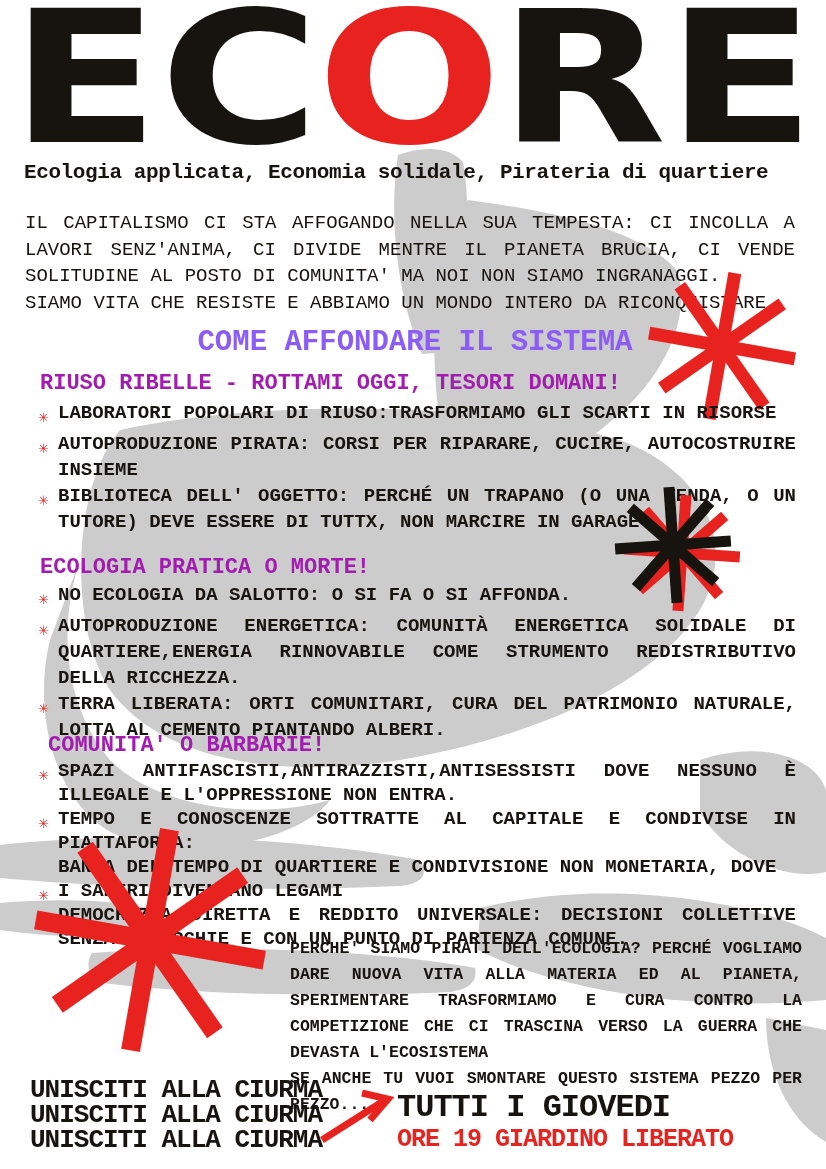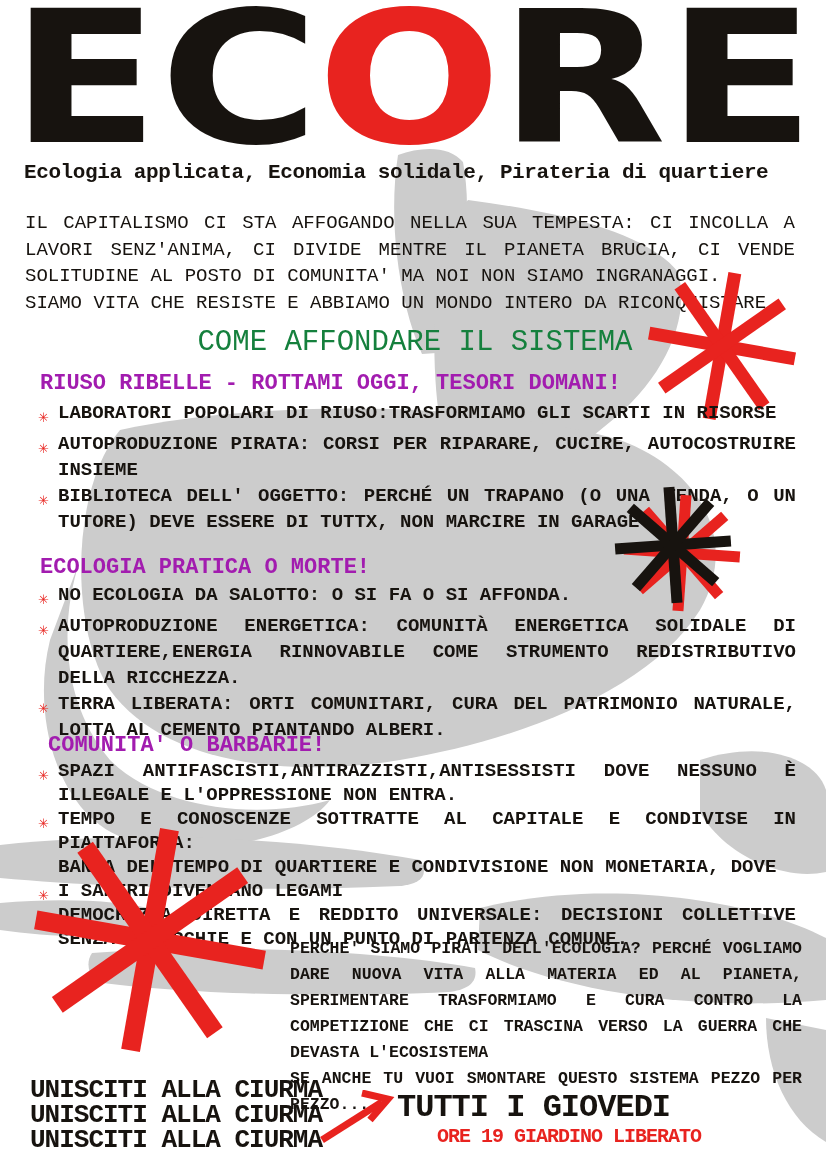--- a/index.html
+++ b/index.html
@@ -11,38 +11,38 @@
   
   .title{left:22px;top:-2px;width:782px;height:160px;display:flex;justify-content:space-between;align-items:center;}
   .title span{font-family:"DejaVu Sans",sans-serif;font-weight:800;font-size:184px;line-height:150px;
               transform:scaleX(1.18);transform-origin:center;color:#17130f;}
   .title span.red{color:#e8231f;}
   .subtitle{left:24px;top:161px;font-weight:700;font-size:21px;white-space:nowrap;letter-spacing:-0.4px;}
 
   
   .intro{left:25px;top:210px;width:770px;font-weight:400;font-size:19px;line-height:26.5px;
          text-align:justify;white-space:pre-line;}
-  .come{left:60px;top:326px;width:710px;text-align:center;color:#15803d;font-weight:400;font-size:29px;white-space:nowrap;}
+  .come{left:60px;top:326px;width:710px;text-align:center;color:#8b5cf6;font-weight:700;font-size:29px;white-space:nowrap;}
 
   .sec-h{color:#a21caf;font-weight:700;font-size:22px;white-space:nowrap;}
   .s1h{left:40px;top:371px;} .s2h{left:40px;top:555px;} .s3h{left:40px;top:733px;margin-left:8px;}
 
   .bullets{left:38px;width:758px;font-weight:700;font-size:19px;}
   .b1{top:400px;line-height:26px;} .b2{top:582px;line-height:26px;} .b3{top:759px;line-height:24px;}
   .bullet{display:flex;align-items:flex-start;}
   .ast{flex:0 0 20px;width:20px;color:#e8231f;font-size:13px;padding-top:5px;font-family:"DejaVu Sans",sans-serif;}
   .btext{flex:1;text-align:justify;white-space:pre-line;}
 
   .outro{left:290px;top:936px;width:512px;font-weight:700;font-size:16.5px;line-height:26px;
          text-align:justify;white-space:pre-line;}
 
   
   .join{left:30px;top:1078px;font-weight:700;font-size:26px;line-height:25px;letter-spacing:-1px;white-space:nowrap;}
   .when{left:397px;top:1089px;font-weight:700;font-size:32px;white-space:nowrap;letter-spacing:-1px;}
-  .where{left:397px;top:1125px;font-weight:700;font-size:20px;color:#e8231f;white-space:nowrap;letter-spacing:-1px;margin-left:40px;}
+  .where{left:397px;top:1125px;font-weight:700;font-size:25px;color:#e8231f;white-space:nowrap;letter-spacing:-1px;}
   svg{display:block;}
 </style>
 </head>
 <body>
 
 <div class="page">
 
   <svg class="bg" width="826" height="1169" viewBox="0 0 826 1169">
     <g fill="#cccccc">
       <path d="M398,155 C422,146 450,146 463,162 C472,212 466,260 442,302 C474,312 522,300 550,266 C564,300 546,332 510,348 L422,354 C398,300 388,218 398,155 Z"></path>

